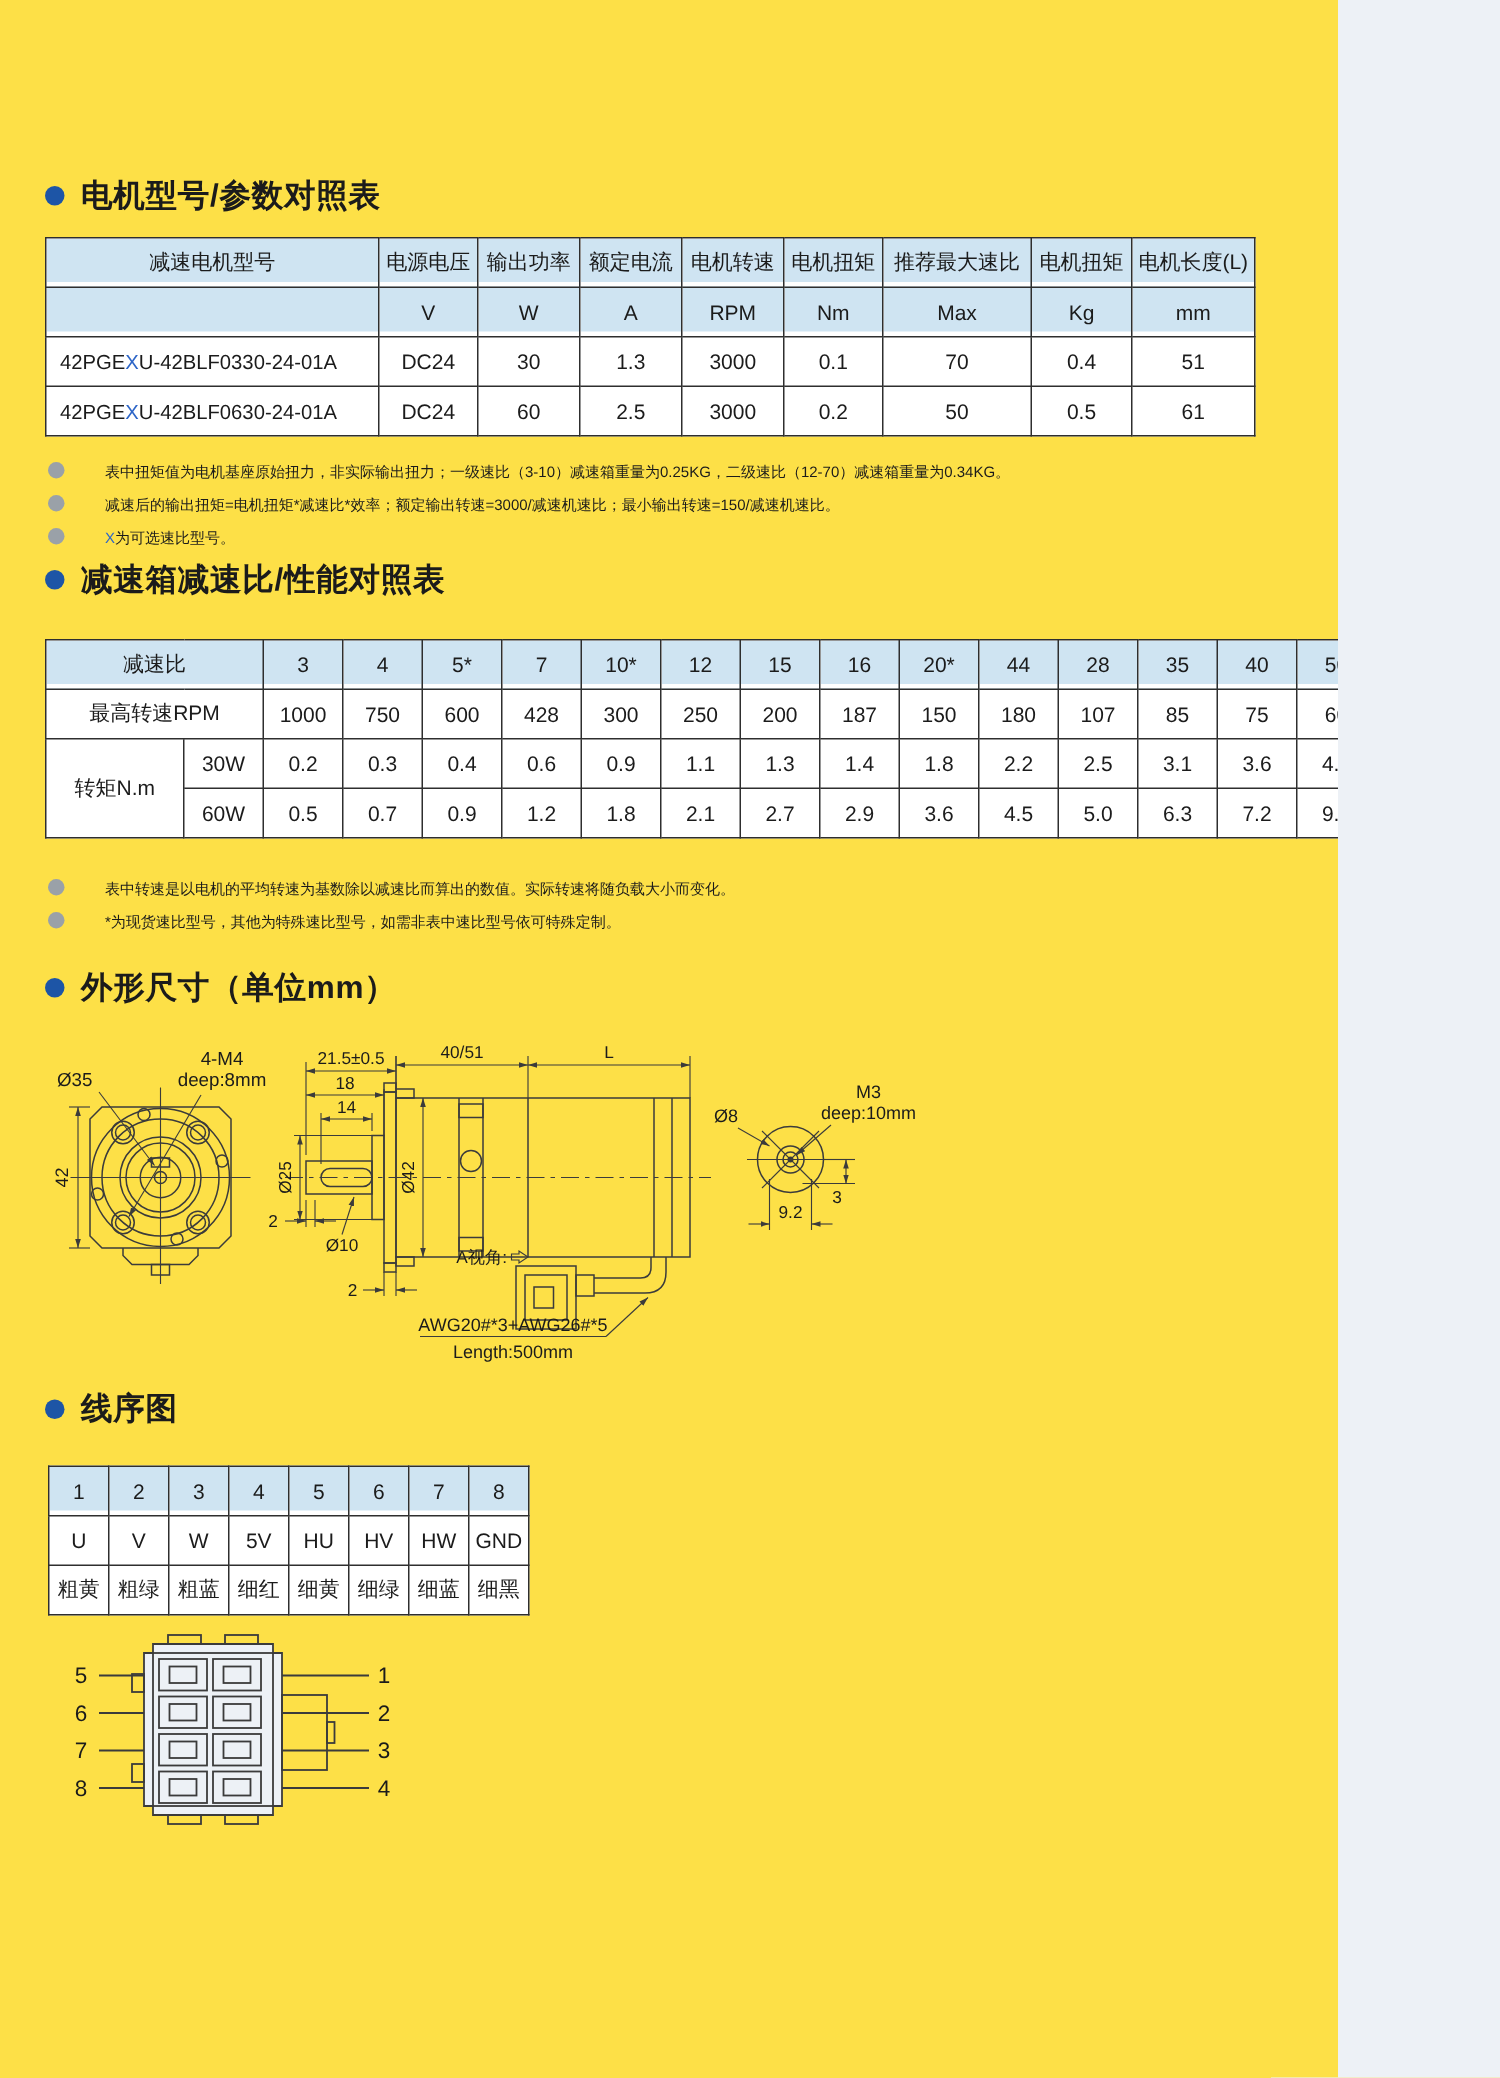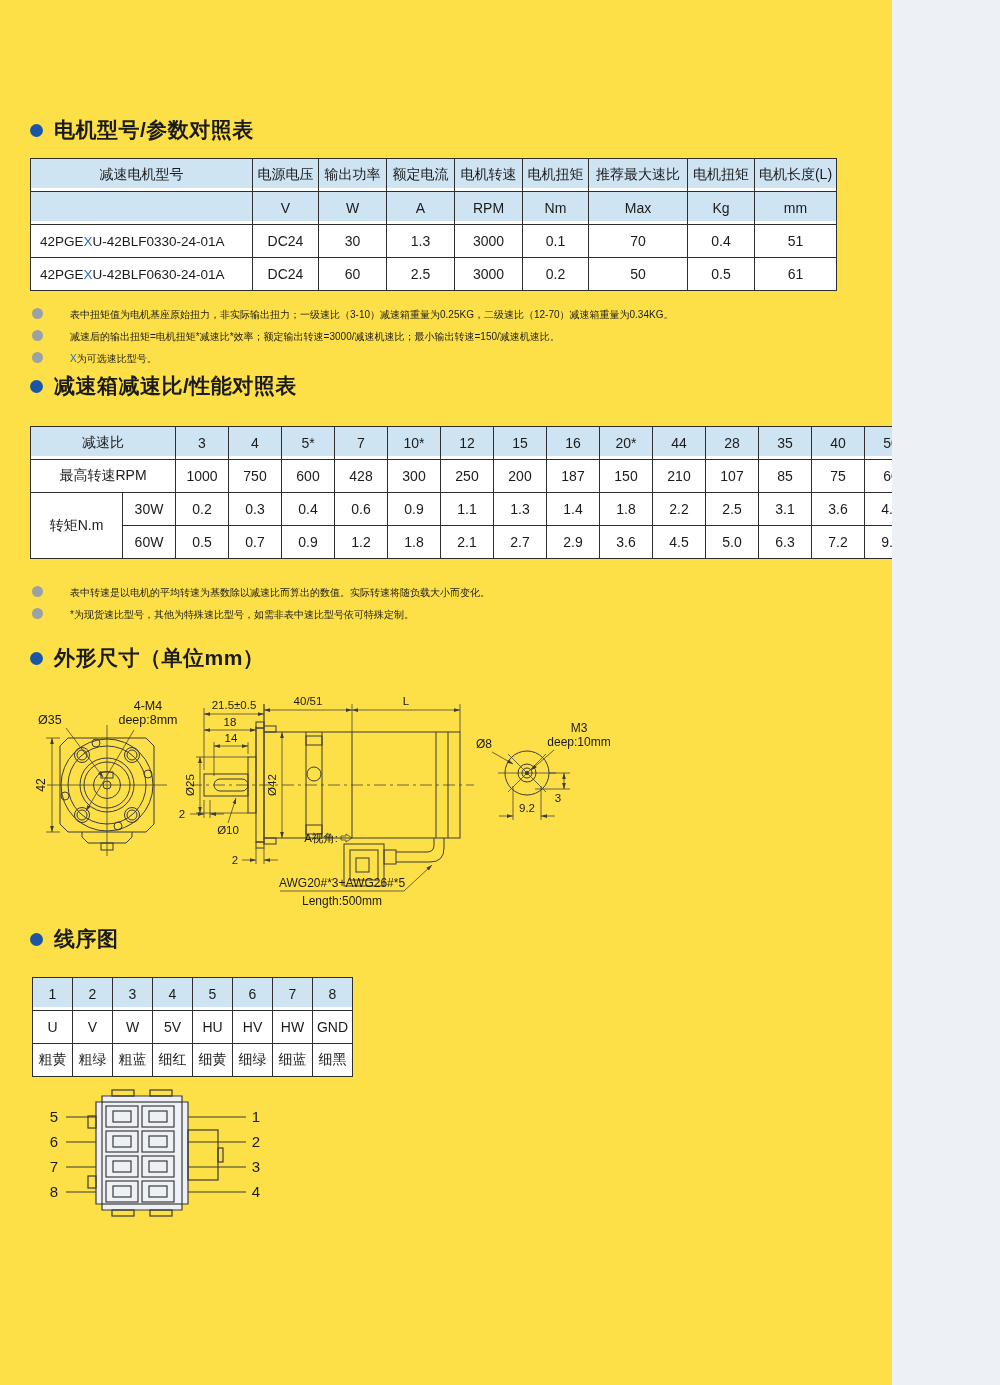--- a/index.html
+++ b/index.html
@@ -161,21 +161,21 @@
         <td colspan="2">最高转速RPM</td>
         <td>1000</td>
         <td>750</td>
         <td>600</td>
         <td>428</td>
         <td>300</td>
         <td>250</td>
         <td>200</td>
         <td>187</td>
         <td>150</td>
-        <td>210</td>
+        <td>180</td>
         <td>107</td>
         <td>85</td>
         <td>75</td>
         <td>60</td>
         <td>42</td>
       </tr>
       <tr>
         <td rowspan="2">转矩N.m</td>
         <td>30W</td>
         <td>0.2</td>

